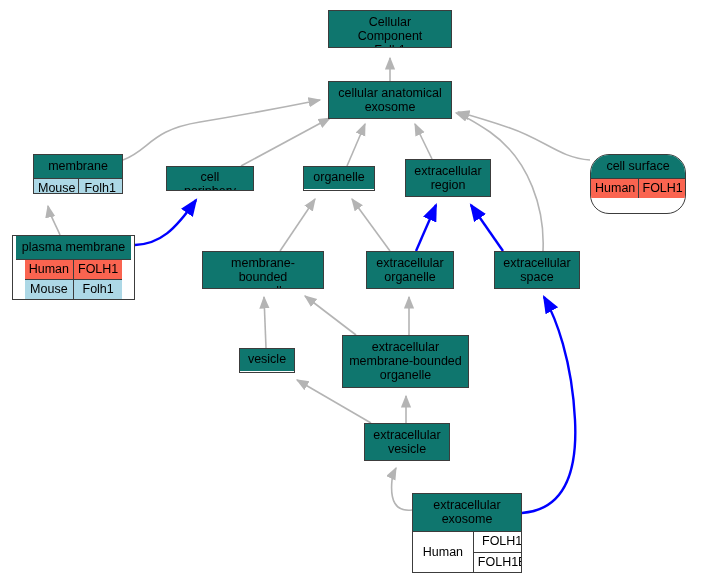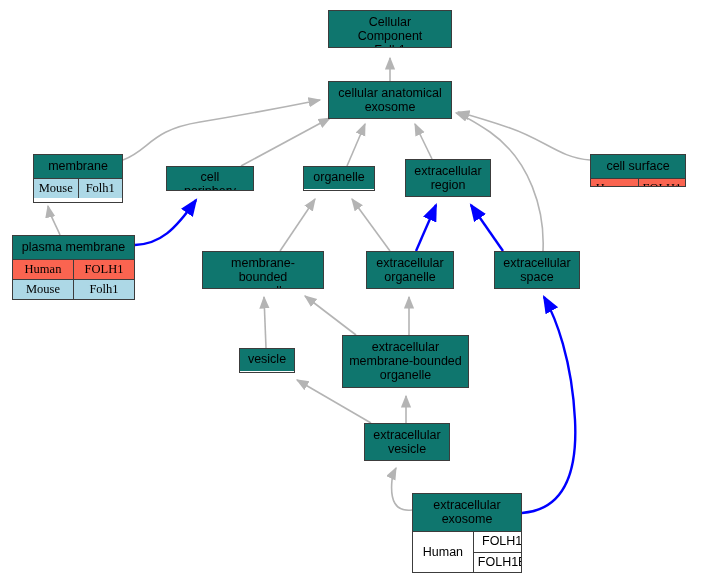--- a/index.html
+++ b/index.html
@@ -64,21 +64,20 @@
     border-top: 1.6px solid #3c3c3c;
   }
   .anno-cell {
     flex: 1 1 50%;
     padding: 2px 4px 3px 4px;
     font-size: 12.5px;
     line-height: 14px;
     white-space: nowrap;
     overflow: hidden;
     text-align: center;
-    font-family: Liberation Serif, serif;
   }
   .anno-cell.species {
     border-right: 1.6px solid #3c3c3c;
   }
   .anno-cell.human { background: #fa6450; }
   .anno-cell.mouse { background: #add8e6; }
   .anno-group {
     display: flex;
     flex-direction: row;
   }
@@ -165,21 +164,21 @@
   <div class="node" style="left:328px;top:10px;width:124px;height:38px;">
     <div class="title">Cellular Component
 Folh1</div>
   </div>
 
   <div class="node" style="left:328px;top:81px;width:124px;height:38px;">
     <div class="title">cellular anatomical
 exosome</div>
   </div>
 
-  <div class="node has-anno" style="left:33px;top:154px;width:90px;height:49px;">
+  <div class="node has-anno" style="left:33px;top:154px;width:90px;height:40px;">
     <div class="title">membrane</div>
     <div class="anno">
       <div class="anno-row">
         <div class="anno-cell species mouse">Mouse</div>
         <div class="anno-cell mouse">Folh1</div>
       </div>
     </div>
   </div>
 
   <div class="node" style="left:166px;top:166px;width:88px;height:25px;">
@@ -188,31 +187,31 @@
 
   <div class="node" style="left:303px;top:166px;width:72px;height:25px;">
     <div class="title" style="padding-top:3px;">organelle</div>
   </div>
 
   <div class="node" style="left:405px;top:159px;width:86px;height:38px;">
     <div class="title">extracellular
 region</div>
   </div>
 
-  <div class="node has-anno" style="left:590px;top:154px;width:96px;height:33px;">
+  <div class="node has-anno" style="left:590px;top:154px;width:96px;height:60px;border-radius:19px;">
     <div class="title">cell surface</div>
     <div class="anno">
       <div class="anno-row">
         <div class="anno-cell species human">Human</div>
         <div class="anno-cell human">FOLH1</div>
       </div>
     </div>
   </div>
 
-  <div class="node has-anno" style="left:12px;top:235px;width:123px;height:65px;">
+  <div class="node has-anno" style="left:12px;top:235px;width:123px;height:65px;align-items:center;">
     <div class="title">plasma membrane</div>
     <div class="anno">
       <div class="anno-row">
         <div class="anno-cell species human">Human</div>
         <div class="anno-cell human">FOLH1</div>
       </div>
       <div class="anno-row">
         <div class="anno-cell species mouse">Mouse</div>
         <div class="anno-cell mouse">Folh1</div>
       </div>

